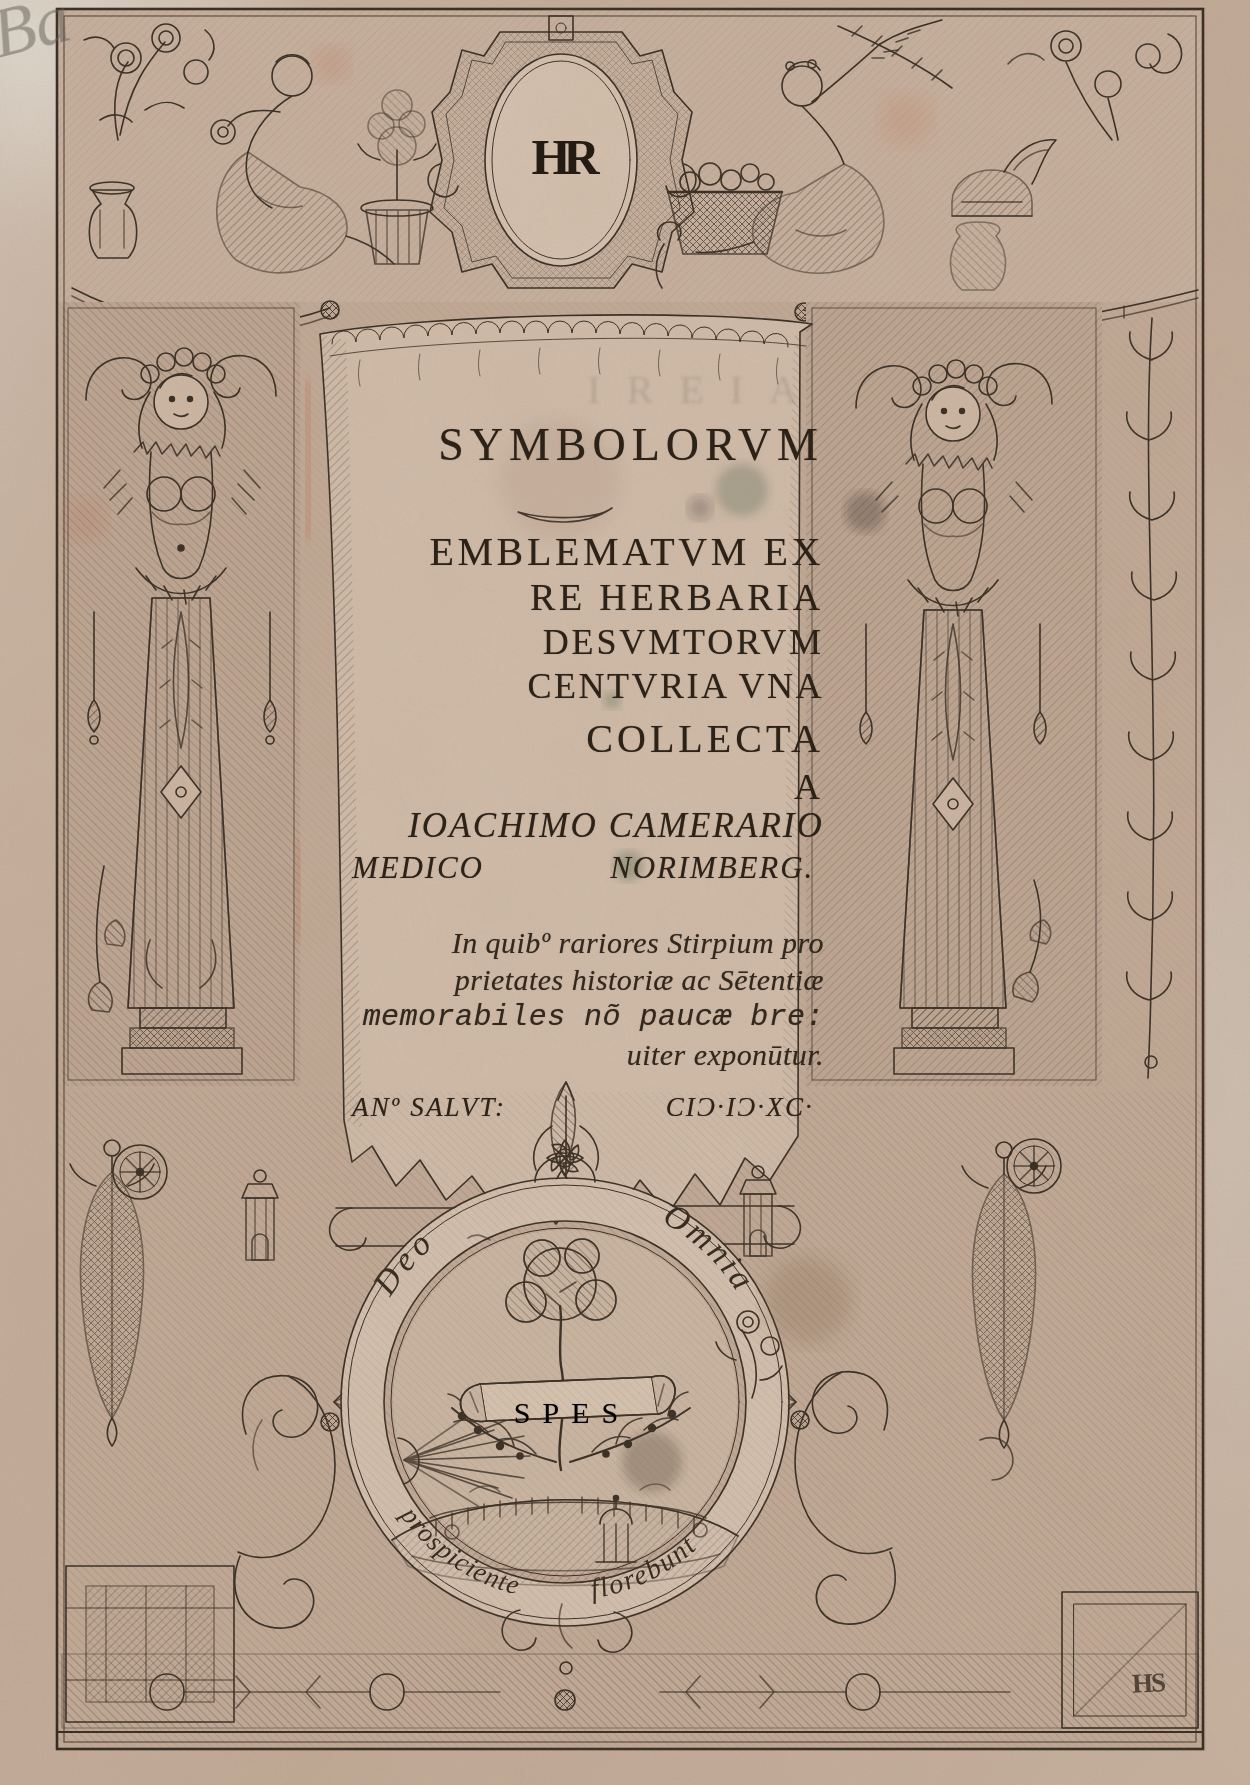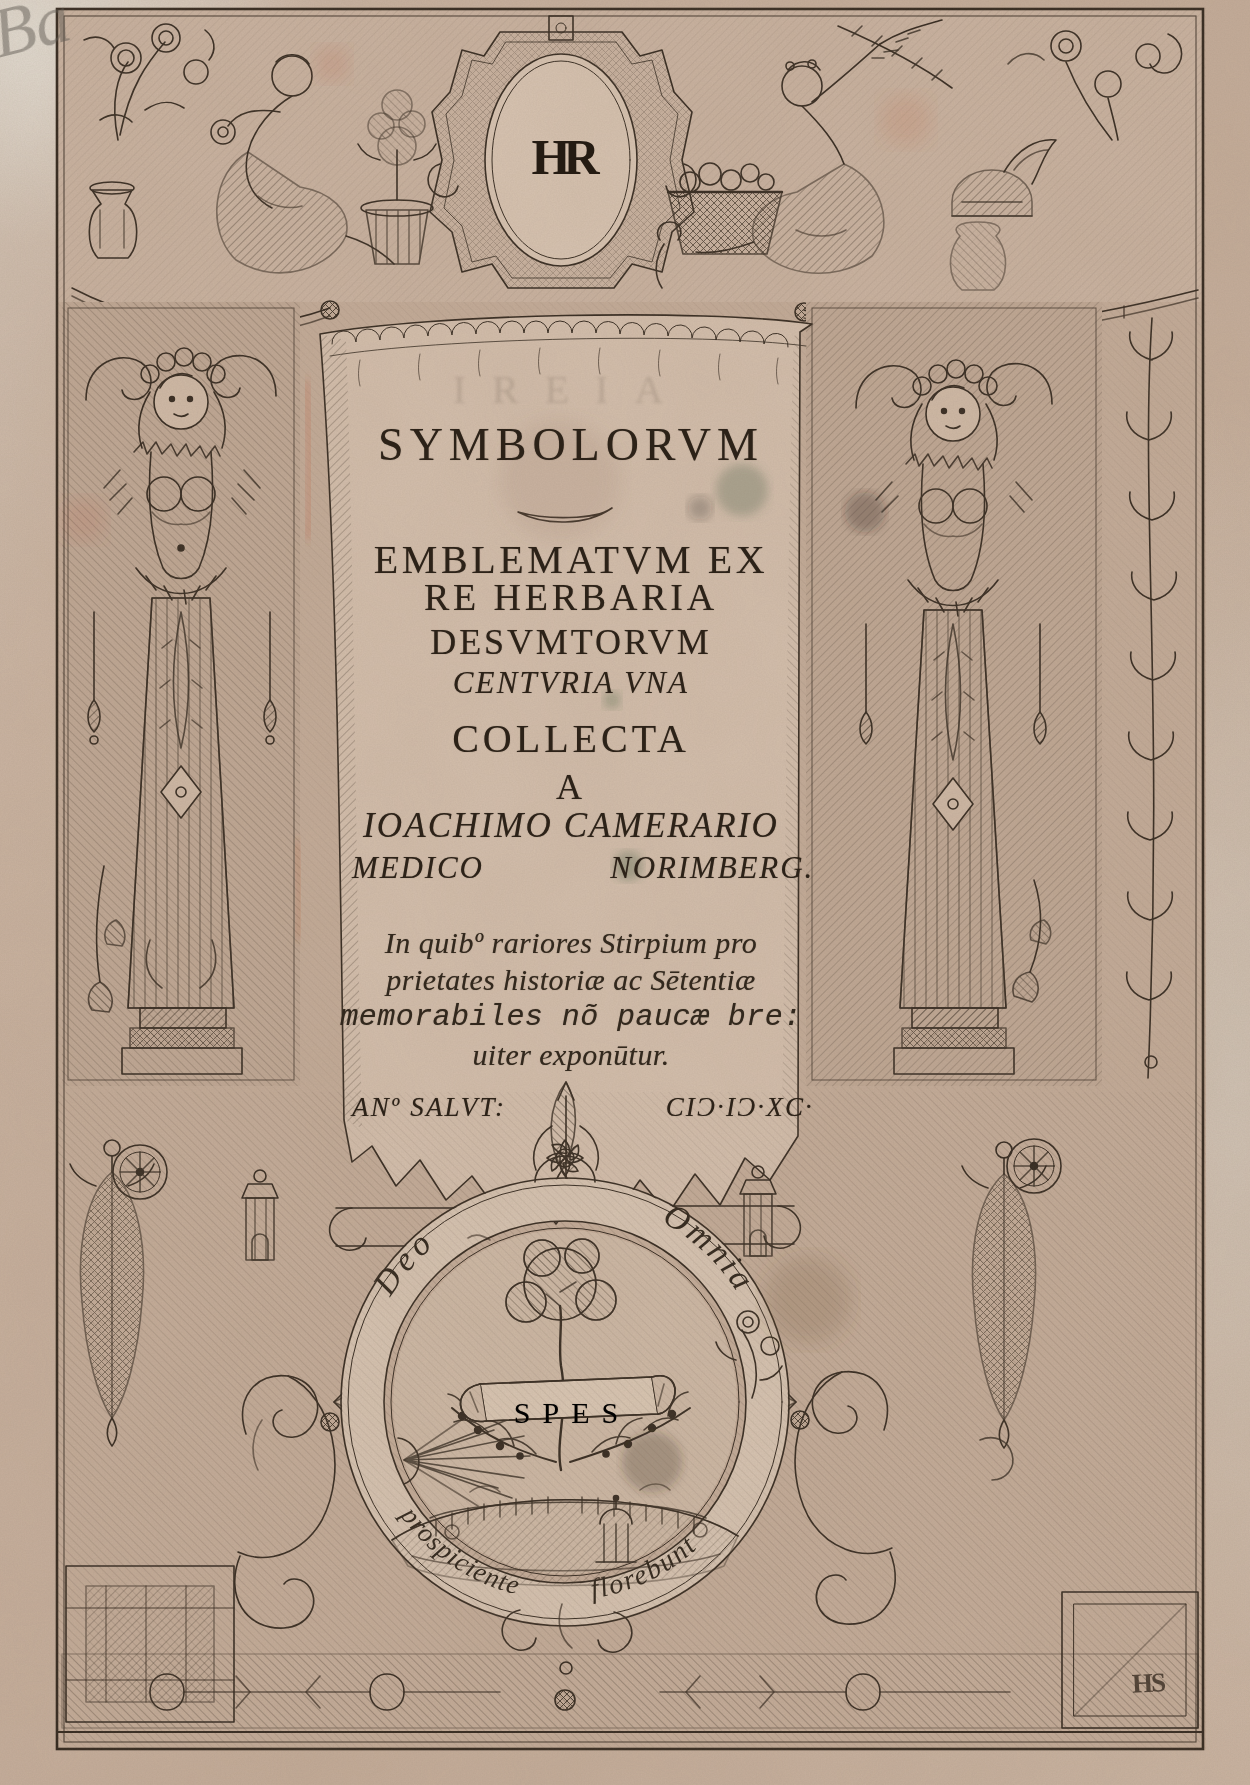--- a/index.html
+++ b/index.html
@@ -9,28 +9,28 @@
       radial-gradient(ellipse 420px 300px at 25px 35px, rgba(226,220,210,.95), rgba(226,220,210,0) 70%),
       radial-gradient(ellipse 300px 900px at 1235px 60%, rgba(210,199,186,.8), rgba(210,199,186,0) 75%),
       radial-gradient(ellipse 950px 800px at 46% 40%, #cdb7a4, rgba(205,183,164,0) 78%),
       linear-gradient(115deg,#d2c3b5 0%, #c8b19f 18%, #c3ab98 55%, #c9b3a1 100%);
     background-color:#c6af9d;
     font-family:"Liberation Serif", serif; color:#2f251c;
   }
   svg.art{position:absolute;left:0;top:0;width:1250px;height:1785px;}
   .ln{stroke:#352a20;fill:none;stroke-width:1.6;stroke-linecap:round;stroke-linejoin:round;}
   .ln2{stroke:#352a20;fill:none;stroke-width:1;stroke-linecap:round;}
-  .t{position:absolute;left:306px;width:530px;text-align:center;white-space:nowrap;
+  .t{position:absolute;left:294px;width:530px;text-align:right;white-space:nowrap;
      color:#2c2218;text-shadow:0 0 1px rgba(44,34,24,.45);letter-spacing:.11em;}
   .ghost{top:366px;font-size:40px;letter-spacing:.65em;opacity:.12;filter:blur(1.4px);}
   .l-sym{top:418px;font-size:46px;letter-spacing:.13em;}
-  .l-emb{top:528px;font-size:40px;letter-spacing:.09em;margin-top:8px;}
+  .l-emb{top:528px;font-size:40px;letter-spacing:.09em;}
   .l-re {top:575px;font-size:38px;letter-spacing:.10em;}
   .l-des{top:621px;font-size:36px;letter-spacing:.08em;}
-  .l-cen{top:665px;font-size:31px;letter-spacing:.07em;font-style:italic;}
+  .l-cen{top:665px;font-size:36px;letter-spacing:.07em;}
   .l-col{top:715px;font-size:40px;letter-spacing:.10em;}
   .l-a  {top:766px;font-size:36px;}
   .it{font-style:italic;}
   .l-ioa{top:806px;font-size:35px;letter-spacing:.06em;}
   .l-med{top:850px;left:352px;width:462px;display:flex;justify-content:space-between;
          font-size:31px;letter-spacing:.06em;text-align:center;}
   .arg{font-size:30px;letter-spacing:.015em;color:#32281d;}
   .g1{top:926px;} .g2{top:963px;} .g3{top:1000px;font-family:Liberation Mono, monospace;} .g4{top:1038px;}
   .l-date{top:1080px;left:352px;width:462px;display:flex;justify-content:space-between;
           font-size:27px;letter-spacing:.08em;text-align:left;margin-top:12px;}

